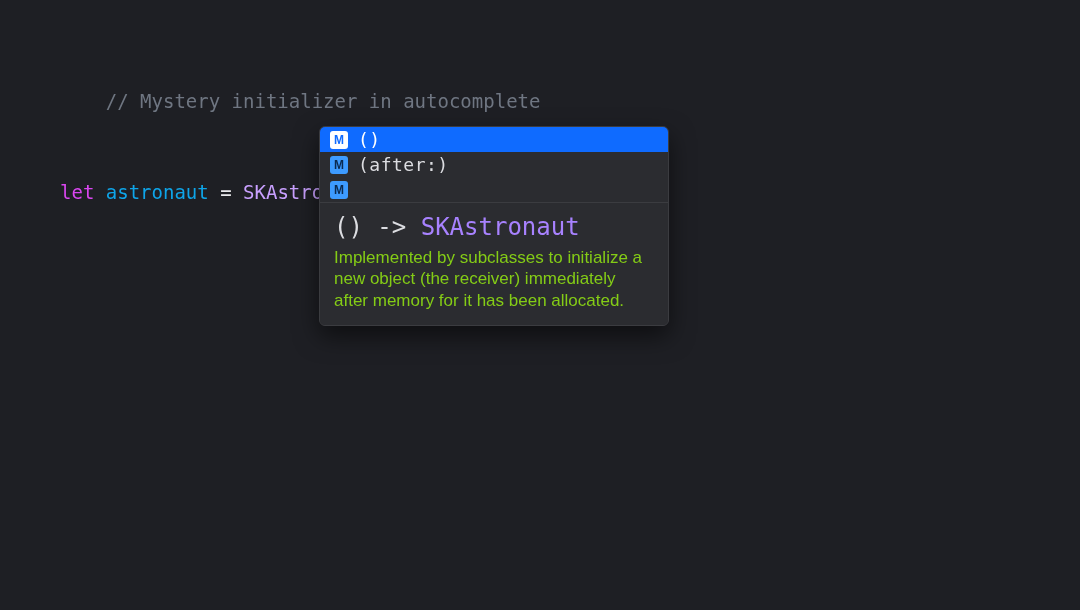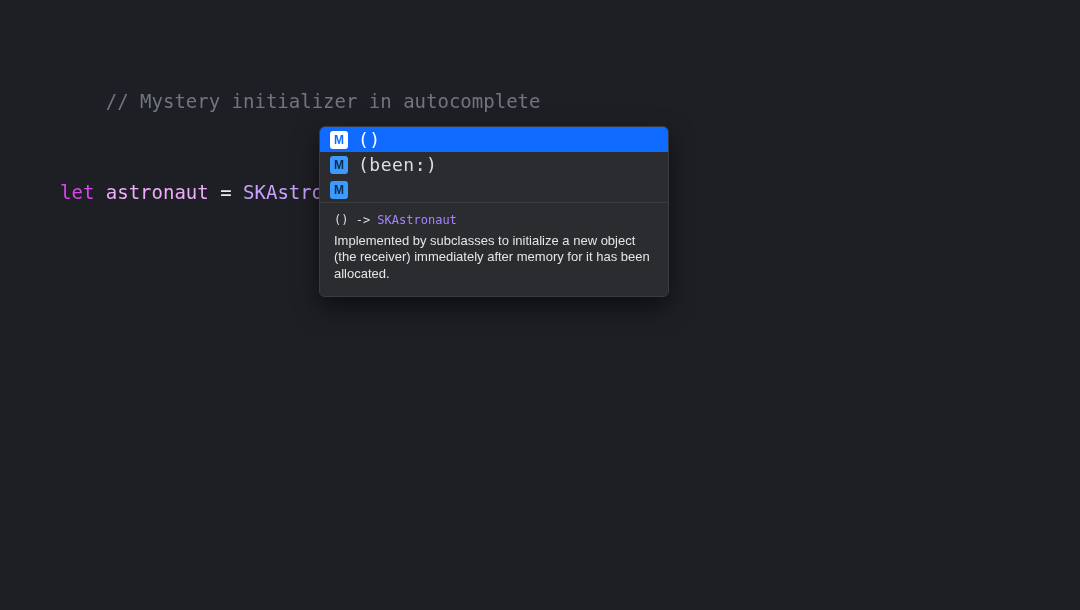--- a/index.html
+++ b/index.html
@@ -24,21 +24,21 @@
       white-space: pre;
     }
     .comment {
       color: #6f7682;
     }
     .keyword {
       color: #d946ef;
       font-weight: 500;
     }
     .identifier {
-      color: #f0abfc;
+      color: #0ea5e9;
       margin-top: 48px;
     }
     .type {
       color: #c9a0ff;
     }
     .punct {
       color: #e8e9ec;
     }
     .spacer-line {
       height: 30px;
@@ -92,28 +92,28 @@
     .ac-detail {
       border-top: 1px solid #3b3c40;
       padding: 10px 14px 14px 14px;
       background: #2b2c30;
       font-family: -apple-system, BlinkMacSystemFont, "Helvetica Neue", sans-serif;
     }
     .ac-signature {
       font-family: "SF Mono", "Menlo", monospace;
       color: #dcdde1;
       margin-bottom: 6px;
-      font-size: 12px;
+      font-size: 24px;
     }
     .ac-signature .return-type {
       color: #a882ff;
     }
     .ac-desc {
-      color: #e5e5e5;
-      font-size: 13px;
+      color: #84cc16;
+      font-size: 17px;
       line-height: 1.25;
     }
   </style>
 </head>
 <body>
 
 <div class="editor">
   <div class="line">
     <span class="comment">// Mystery initializer in autocomplete</span>
   </div>
@@ -121,21 +121,21 @@
   <div class="line"><span class="keyword">let</span><span class="identifier"> astronaut </span><span class="punct">= </span><span class="type">SKAstronaut</span><span class="punct">(</span></div>
 </div>
 
 <div class="autocomplete">
   <div class="ac-item selected">
     <span class="ac-icon">M</span>
     <span class="ac-label">()</span>
   </div>
   <div class="ac-item">
     <span class="ac-icon">M</span>
-    <span class="ac-label">(been:)</span>
+    <span class="ac-label">(after:)</span>
   </div>
   <div class="ac-item">
     <span class="ac-icon">M</span>
   </div>
   <div class="ac-detail">
     <div class="ac-signature">
       <span>() -&gt; </span><span class="return-type">SKAstronaut</span>
     </div>
     <div class="ac-desc">Implemented by subclasses to initialize a new object (the receiver) immediately after memory for it has been allocated.</div>
   </div>

